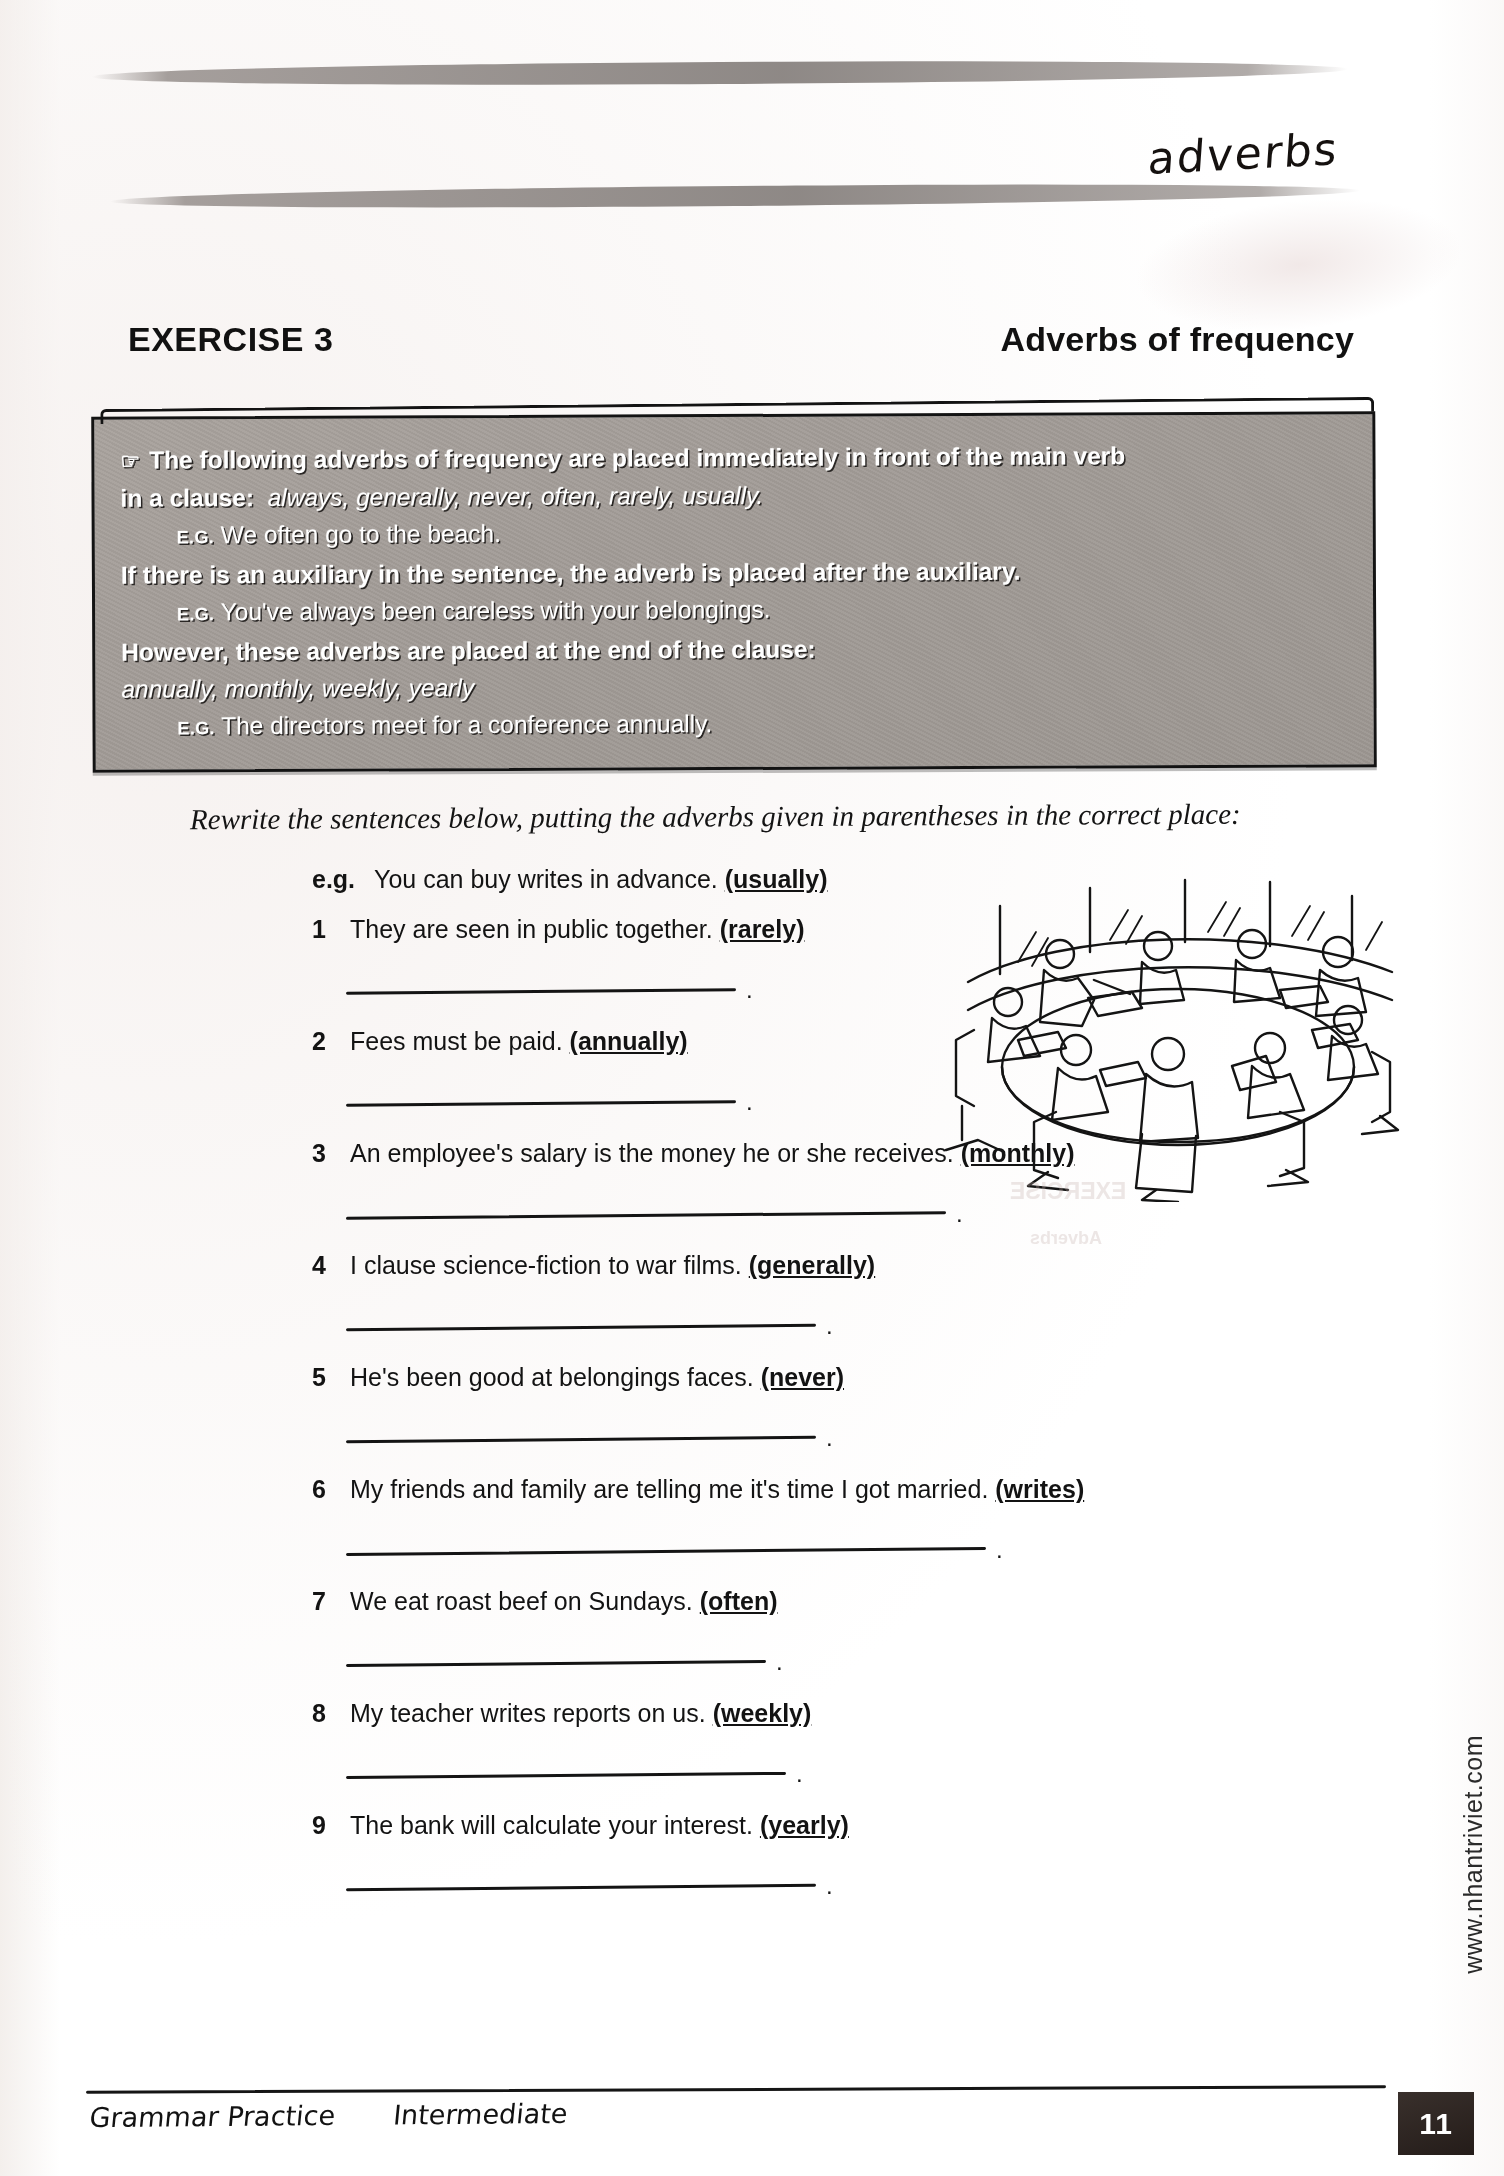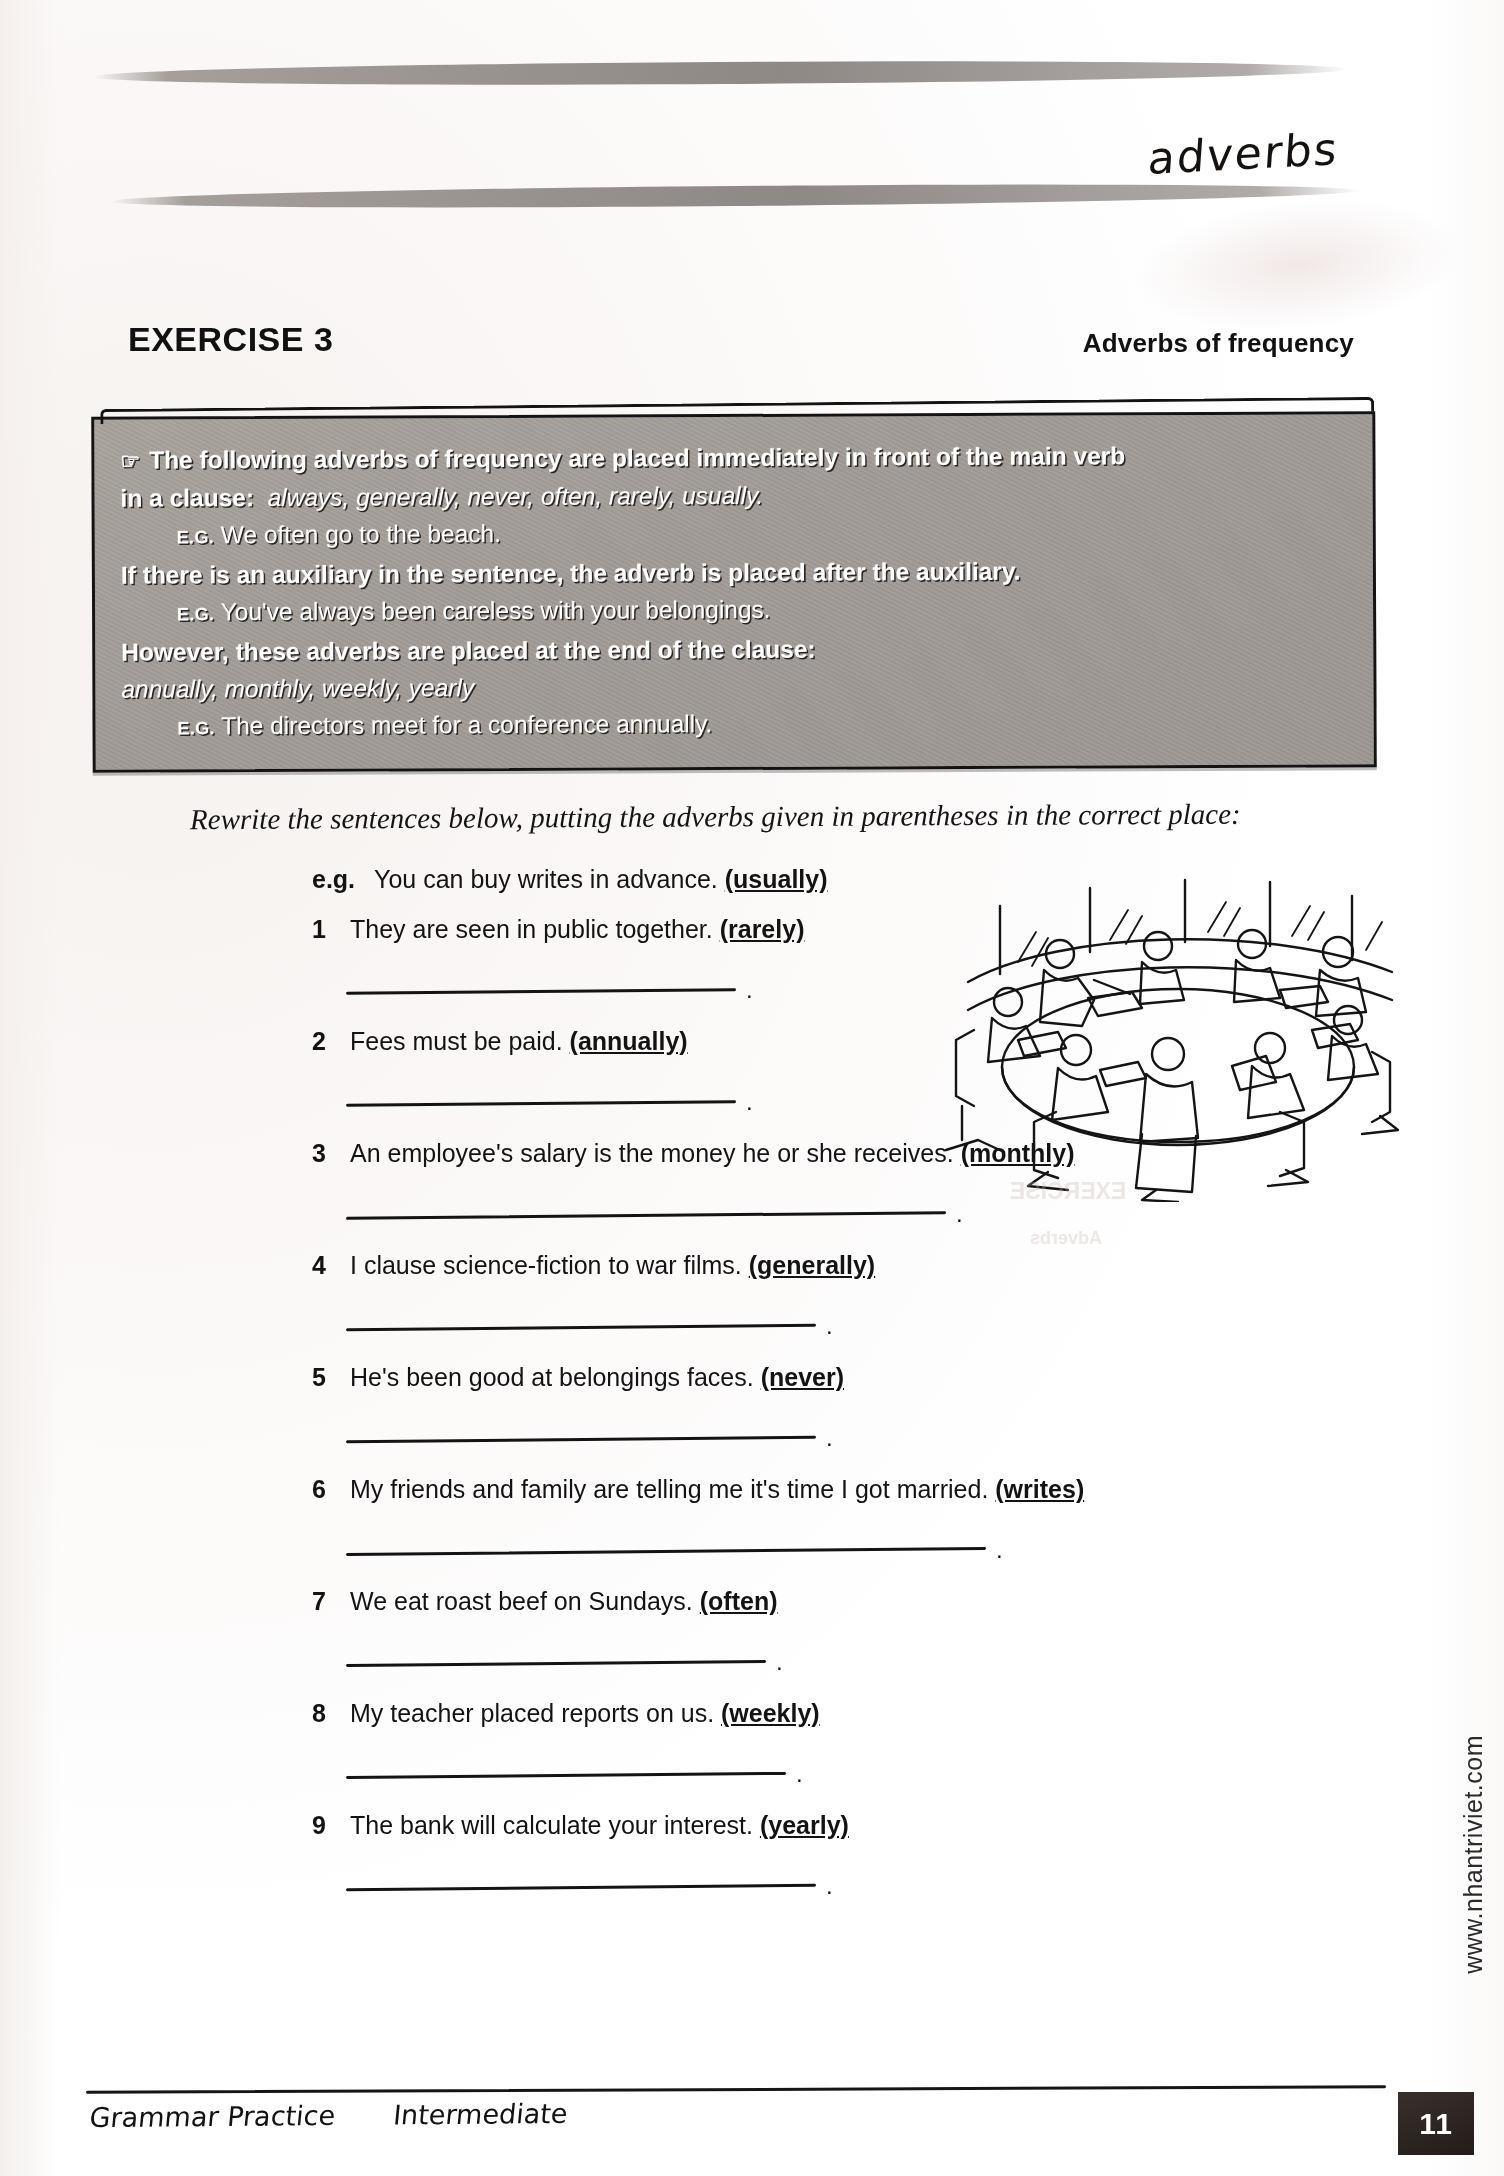--- a/index.html
+++ b/index.html
@@ -43,21 +43,21 @@
   
   .title-row {
     position:absolute; left:128px; top:320px; width:1250px;
     display:flex; align-items:flex-end; justify-content:space-between;
   }
   .ex-title {
     font-size:34px; font-weight:bold; letter-spacing:.5px;
     font-family:"Liberation Sans", sans-serif;
   }
   .ex-topic {
-    font-size:26px; font-weight:bold; letter-spacing:.2px;
+    font-size:34px; font-weight:bold; letter-spacing:.2px;
     padding-right:24px;
   }
   
   .rulebox {
     position:absolute; left:92px; top:414px;
     width:1278px; height:350px;
     background:
       repeating-linear-gradient(27deg, rgba(255,255,255,.035) 0 2px, rgba(0,0,0,.03) 2px 4px),
       linear-gradient(160deg,#a9a39e 0%,#a29c97 40%,#9d9792 100%);
     border:3px solid #131313;
@@ -282,21 +282,21 @@
             <div class="qtext"><span>We eat roast beef on Sundays.</span> <span class="adv">(often)</span></div>
           </div>
           <div class="answer-slot">
             <div class="answer-rule" style="width: 420px;"></div>
             <div class="dot-end" style="left: 464px;">.</div>
           </div>
         </div>
         <div class="qrow">
           <div class="qline">
             <div class="qnum">8</div>
-            <div class="qtext"><span>My teacher placed reports on us.</span> <span class="adv">(weekly)</span></div>
+            <div class="qtext"><span>My teacher writes reports on us.</span> <span class="adv">(weekly)</span></div>
           </div>
           <div class="answer-slot">
             <div class="answer-rule" style="width: 440px;"></div>
             <div class="dot-end" style="left: 484px;">.</div>
           </div>
         </div>
         <div class="qrow">
           <div class="qline">
             <div class="qnum">9</div>
             <div class="qtext"><span>The bank will calculate your interest.</span> <span class="adv">(yearly)</span></div>

